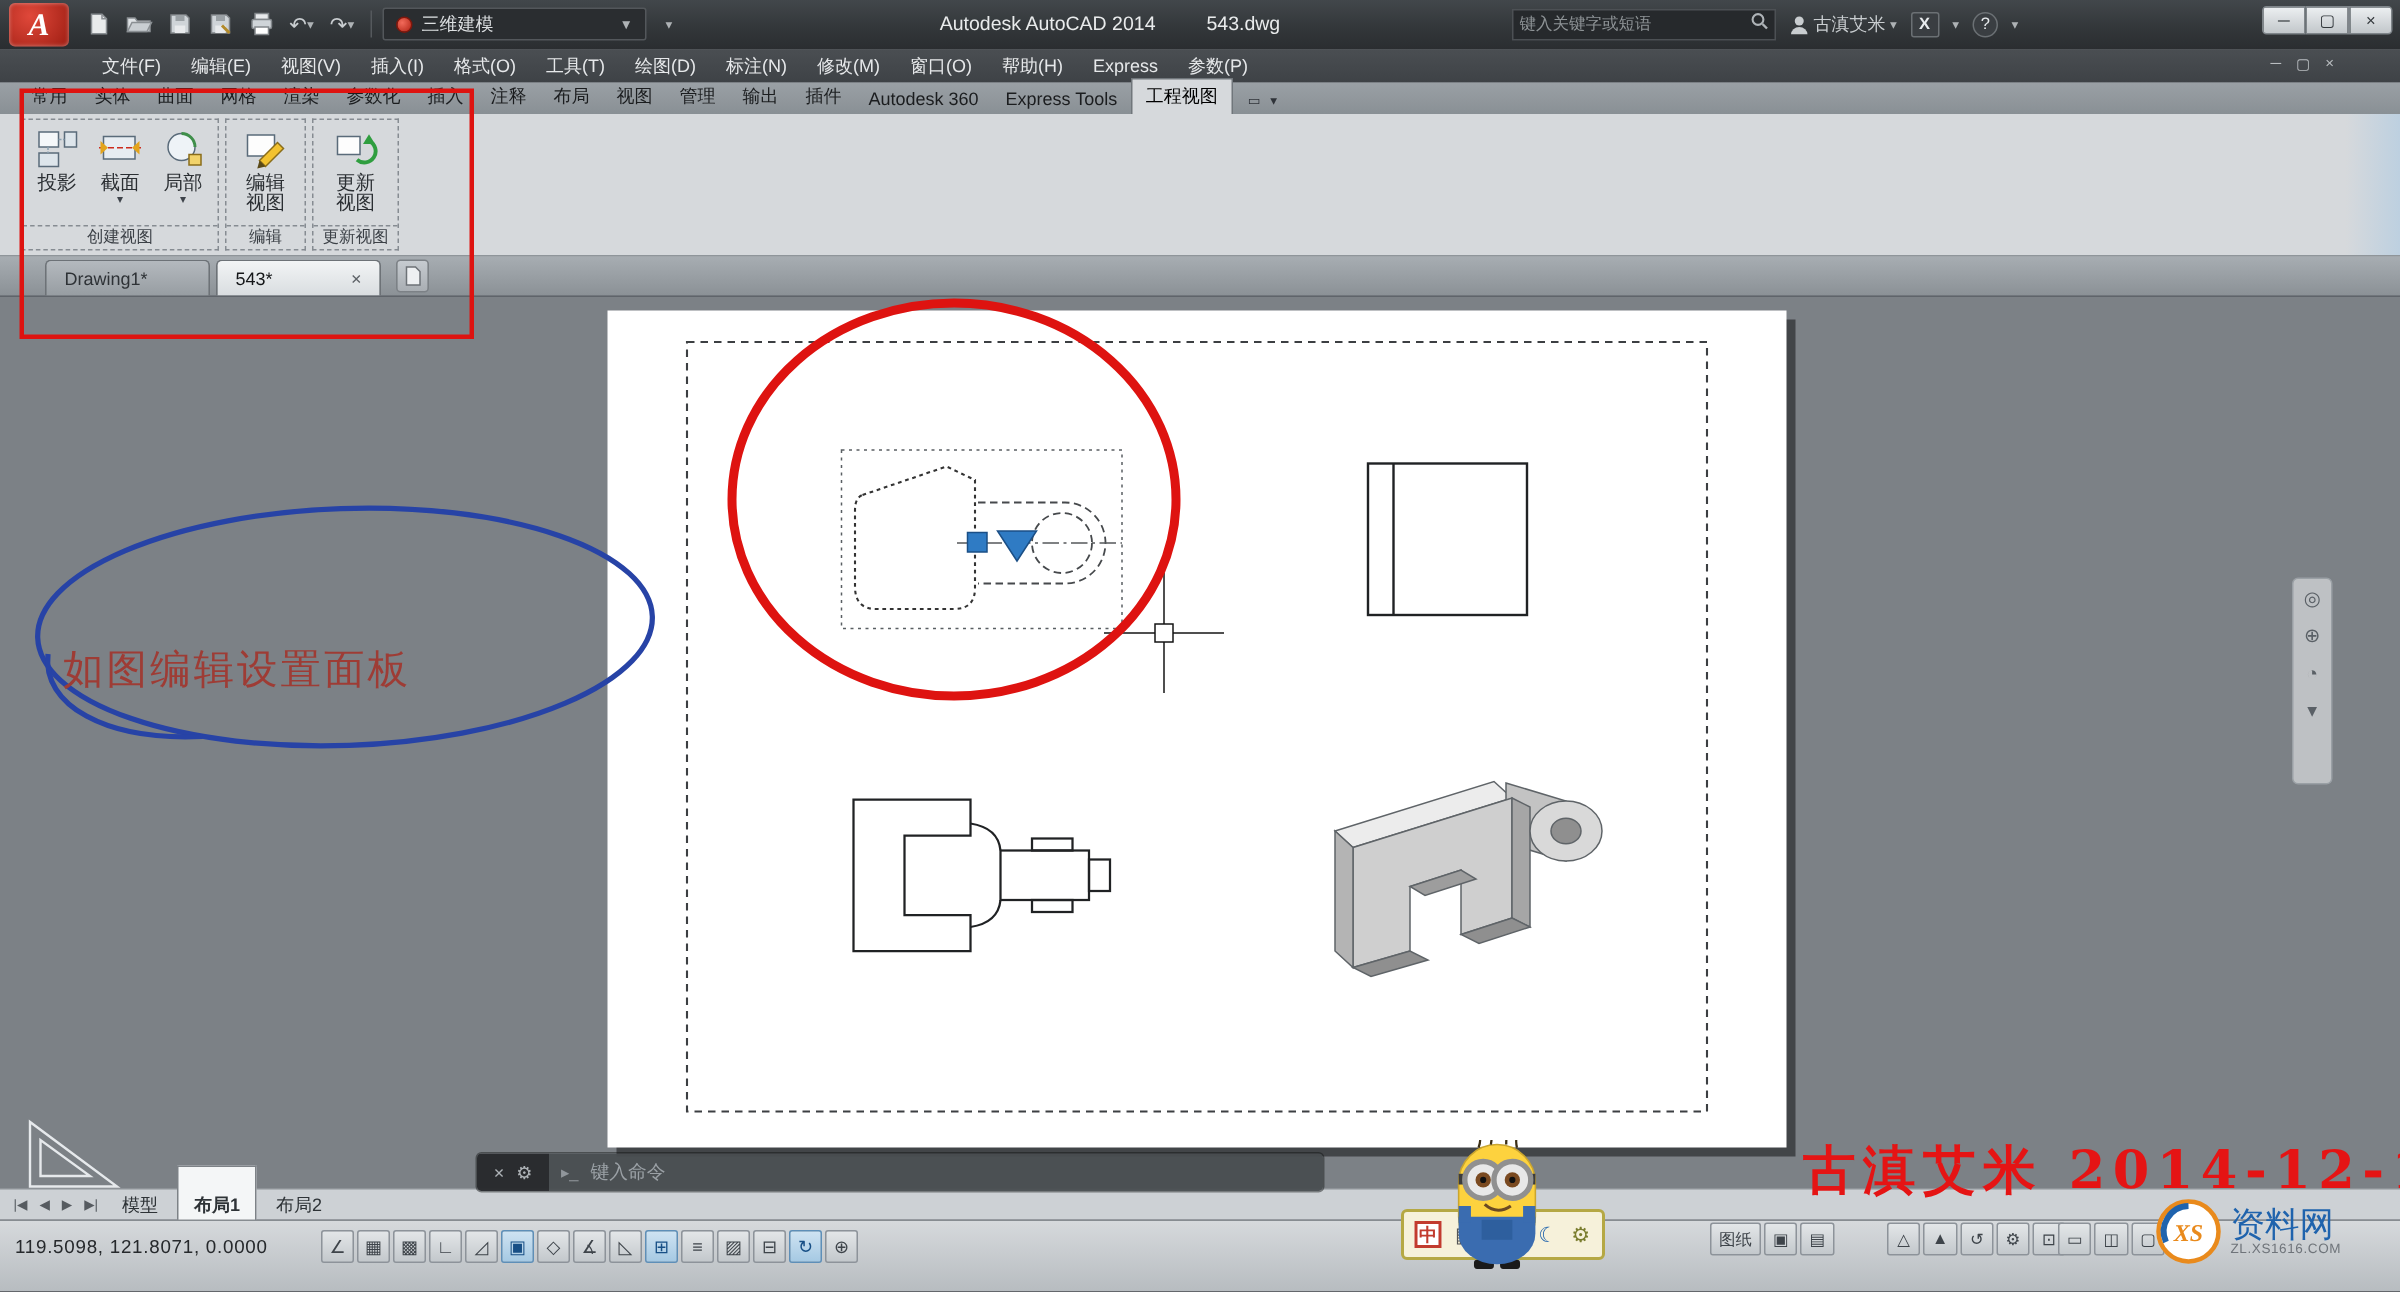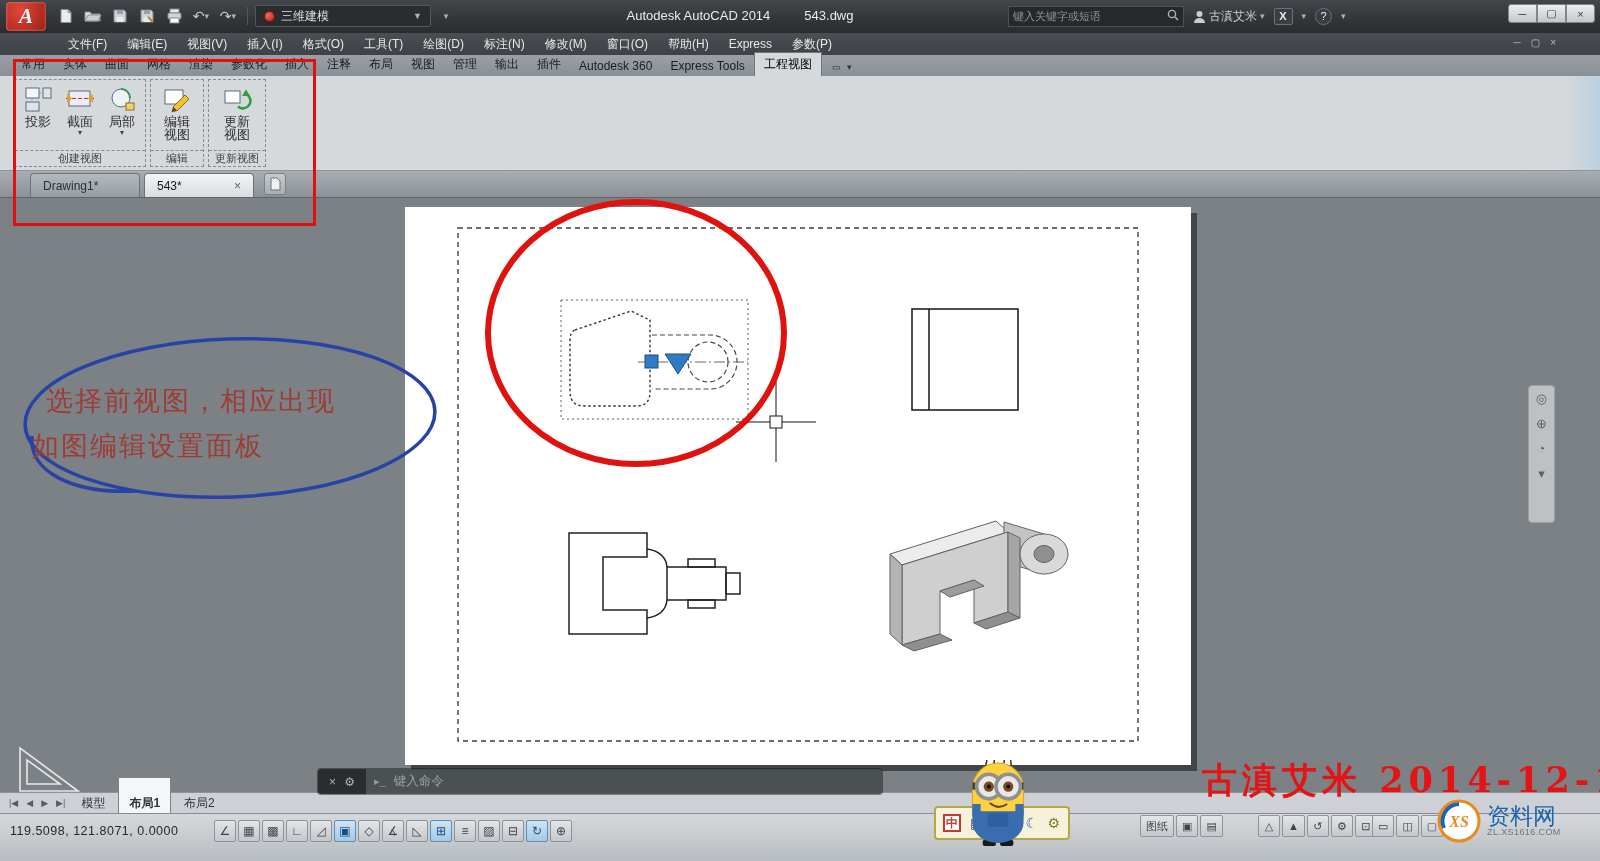--- a/index.html
+++ b/index.html
@@ -377,22 +377,21 @@
     </g>
 
     <ellipse cx="636" cy="333" rx="148" ry="131" fill="none" stroke="#de1310" stroke-width="6"></ellipse>
 
     <g fill="none" stroke="#2743a6" stroke-width="3.5">
       <ellipse cx="230" cy="418" rx="205" ry="79" transform="rotate(-2 230 418)"></ellipse>
       <path d="M135,491 C70,494 28,470 32,436"></path>
     </g>
   </svg>
 
-  <div class="noteline" style="left:46px;top:383px">选择前视图，相应出现</div>
-  <div class="noteline" style="left:32px;top:428px">如图编辑设置面板</div>
+  <div class="noteline" style="left:42px;top:428px">如图编辑设置面板</div>
 
   <div class="redrect"></div>
 
   <div class="navbar">
     <span class="nico">◎</span>
     <span class="nico">⊕</span>
     <span class="nico">◔</span>
     <span class="nico">▾</span>
   </div>
 

